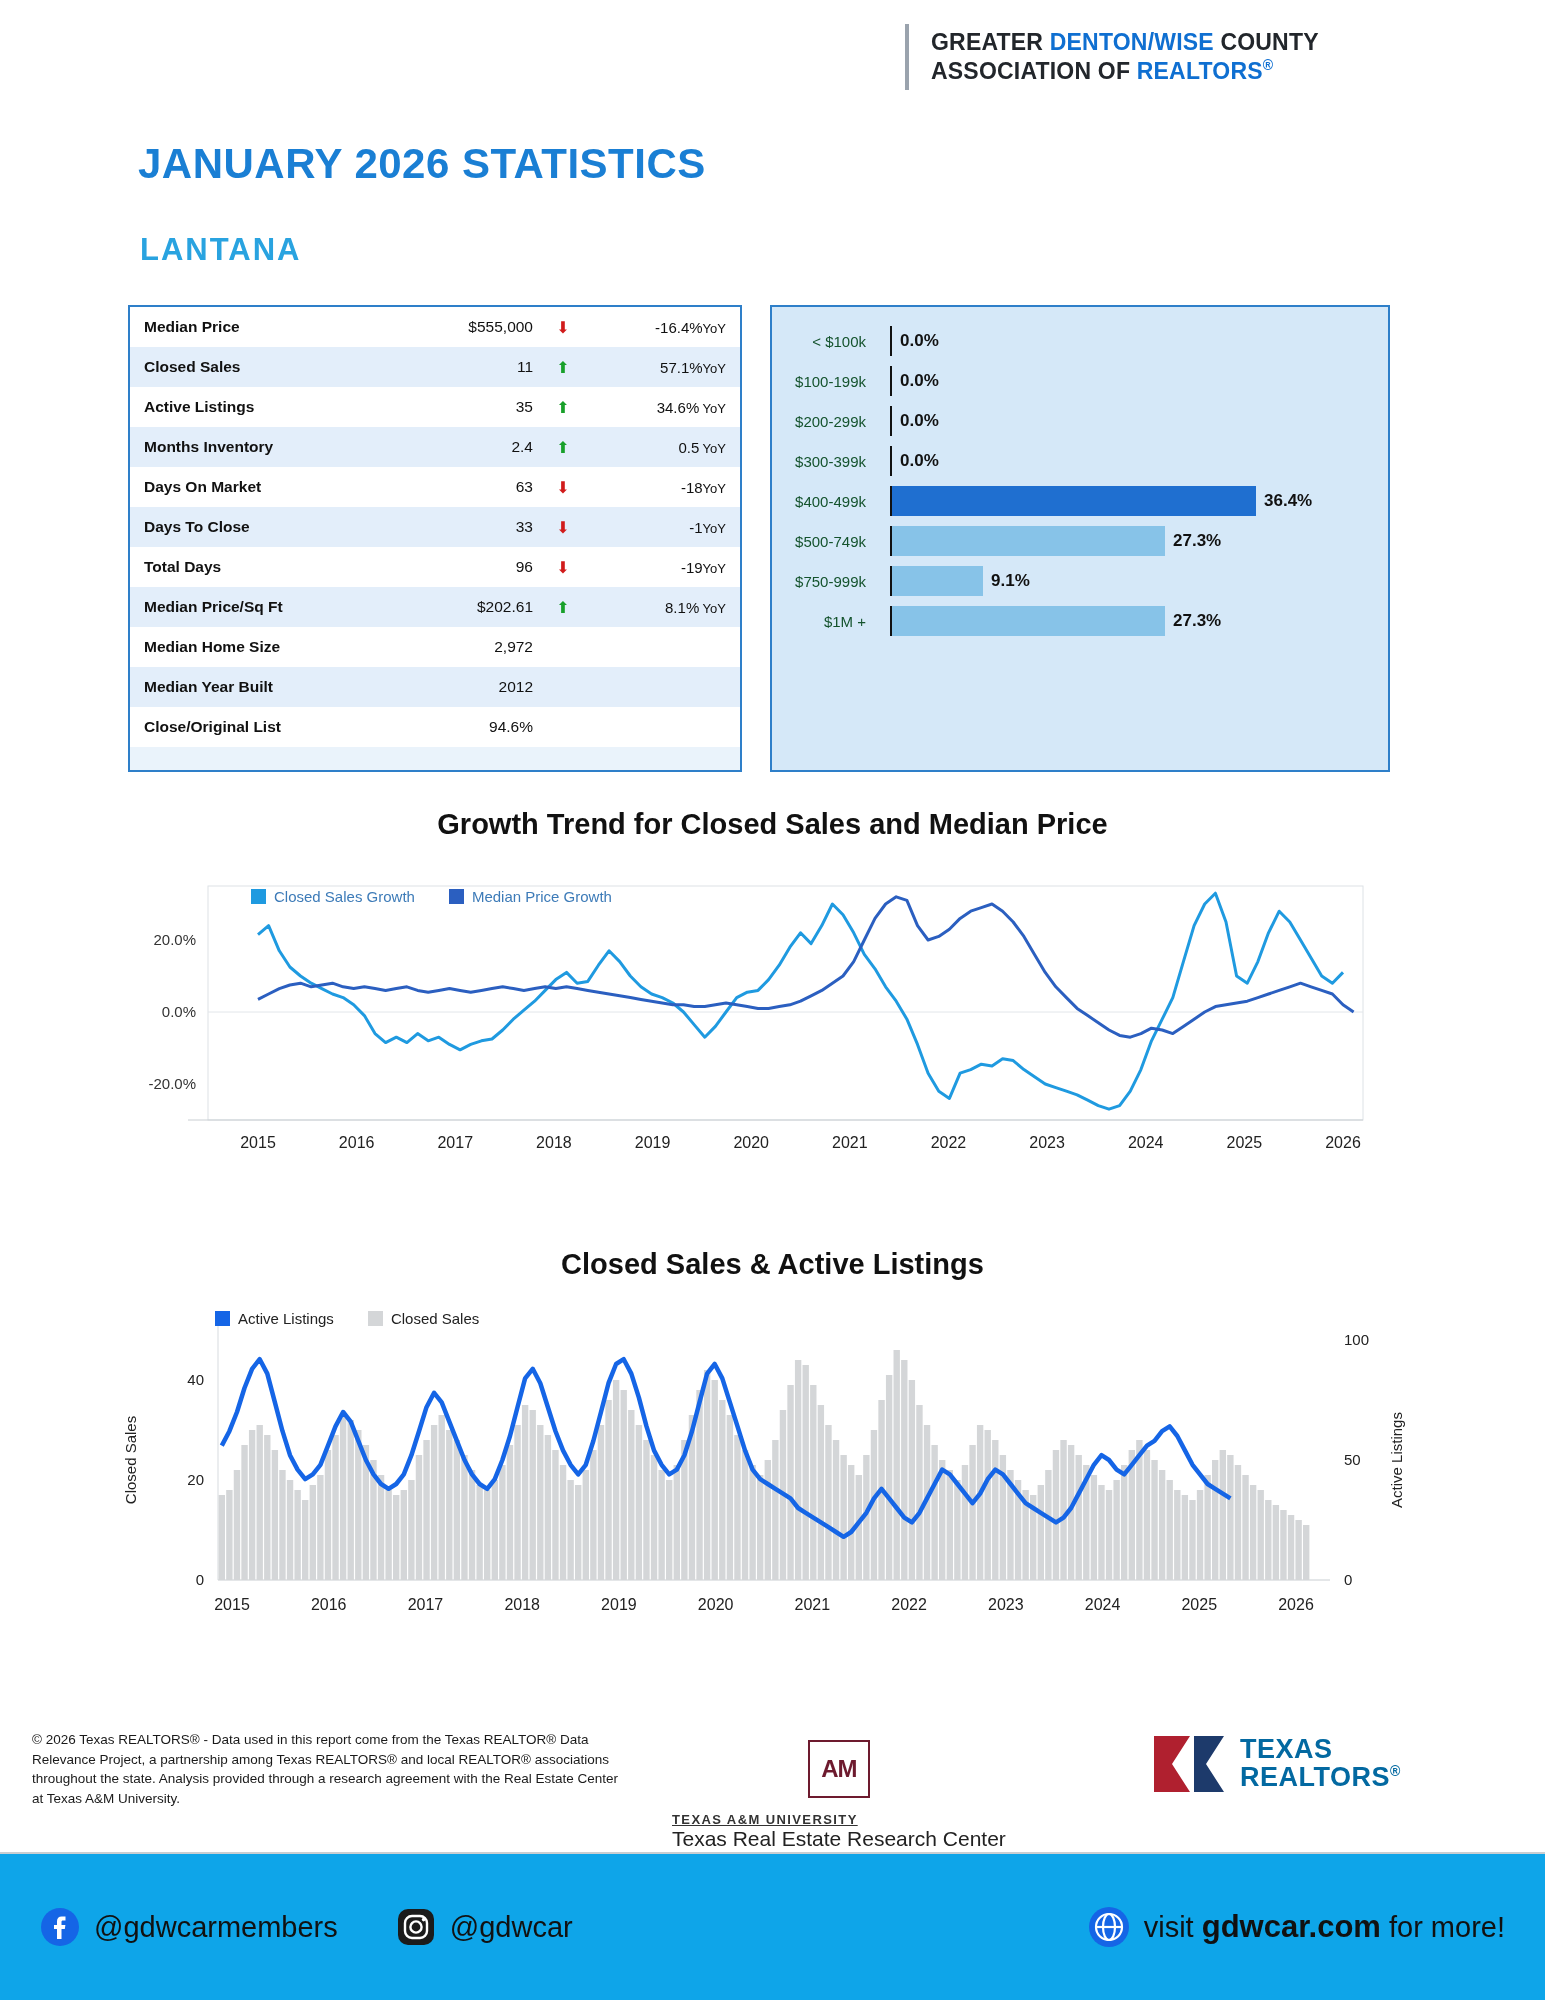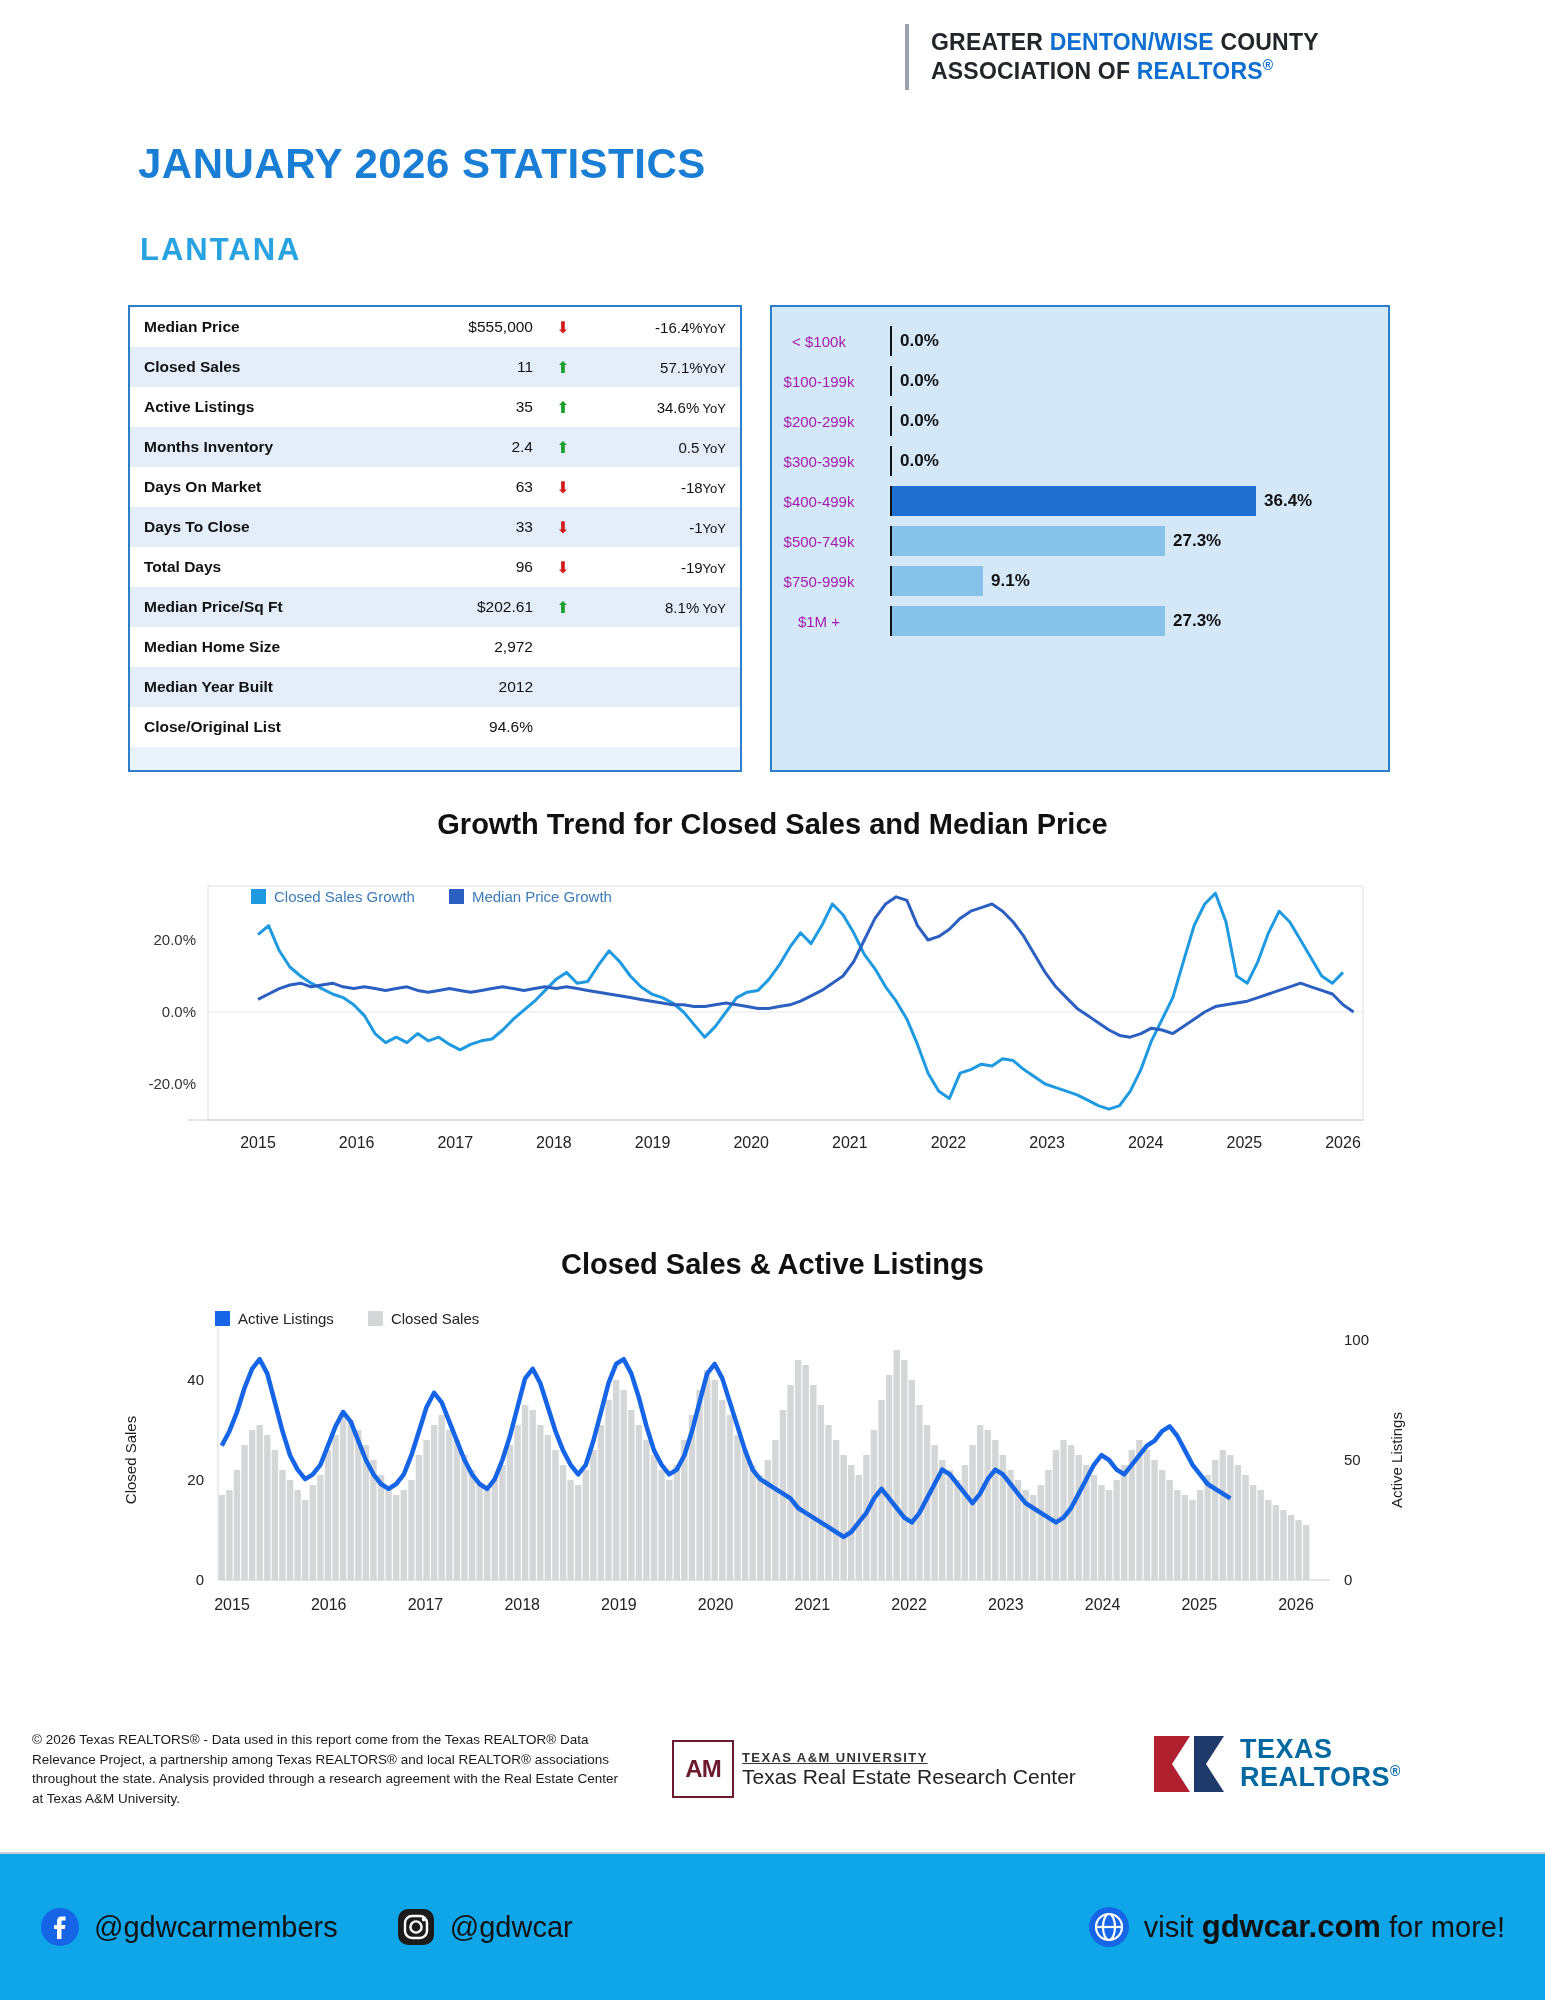--- a/index.html
+++ b/index.html
@@ -48,21 +48,21 @@
   .syoy .num { font-size:15px; }
 
   
   .pd {
     position:absolute; left:770px; top:305px; width:620px; height:467px;
     border:2px solid #2e7fc9; background:#d5e8f8;
   }
   .pd-title { text-align:center; font-size:33px; font-weight:bold; margin-top:18px; color:#111; }
   .pd-rows { margin-top:14px; }
   .pd-row { display:flex; align-items:center; height:40px; }
-  .pd-lab { width:118px; text-align:center; padding-right:24px; font-size:15px; color:#a21caf; }
+  .pd-lab { width:118px; text-align:right; padding-right:24px; font-size:15px; color:#14532d; }
   .pd-track { flex:1; position:relative; height:30px; border-left:2px solid #111; }
   .pd-bar { height:30px; background:#87c3e8; }
   .pd-bar.hi { background:#1f6fd0; }
   .pd-pct { position:absolute; top:5px; font-size:17px; font-weight:bold; color:#111; }
 
   
   .g-title {
     position:absolute; left:0; top:808px; width:1545px; text-align:center;
     font-size:29px; font-weight:bold; color:#111;
   }
@@ -76,21 +76,21 @@
     position:absolute; left:0; top:1248px; width:1545px; text-align:center;
     font-size:29px; font-weight:bold; color:#111;
   }
   .cs { position:absolute; left:110px; top:1300px; width:1320px; height:350px; }
 
   
   .foot {
     position:absolute; left:32px; top:1730px; width:600px;
     font-size:13.5px; line-height:1.45; color:#1a1a1a;
   }
-  .tamu { position:absolute; left:672px; top:1740px; display:flex; align-items:center; gap:8px; }
+  .tamu { position:absolute; left:672px; top:1740px; display:flex; align-items:center; gap:14px;flex-direction:column; }
   .tamu-badge {
     width:62px; height:58px; border:2px solid #6d1a2e; color:#6d1a2e;
     display:flex; align-items:center; justify-content:center;
     font-size:24px; font-weight:bold; letter-spacing:-1px;
   }
   .tamu-txt1 { font-size:13px; font-weight:bold; letter-spacing:1.4px; color:#333;text-decoration:underline; }
   .tamu-txt2 { font-size:21px; color:#222; }
   .txr { position:absolute; left:1150px; top:1730px; display:flex; align-items:center; gap:12px; }
   .txr-txt { font-size:27px; font-weight:bold; color:#0369a1; line-height:1.02; letter-spacing:.5px; }
 

